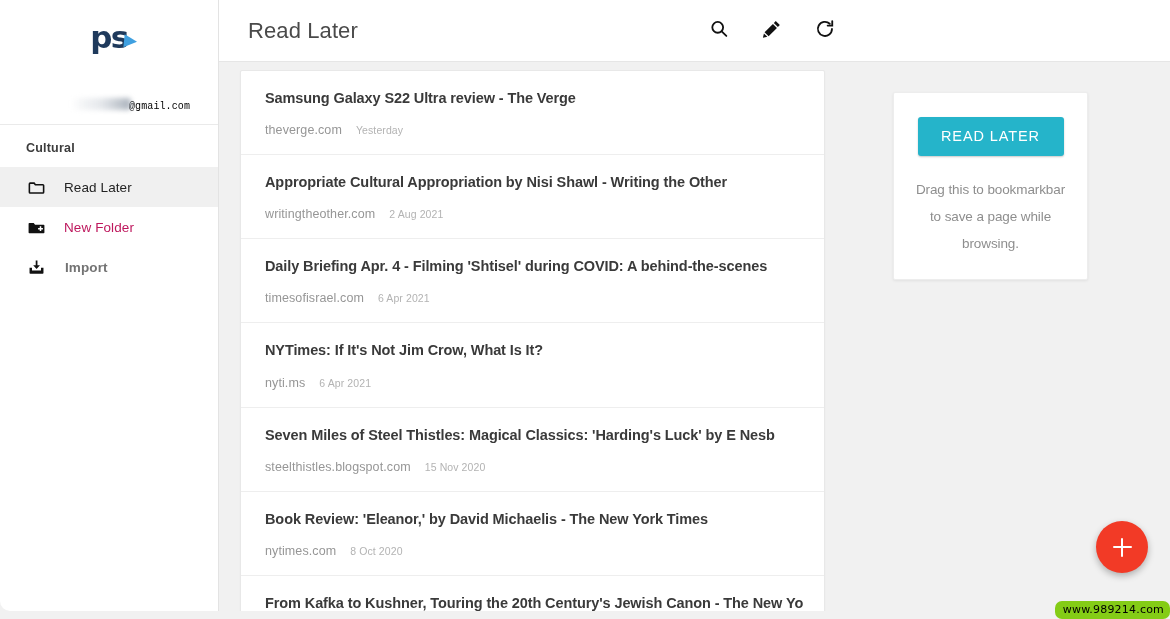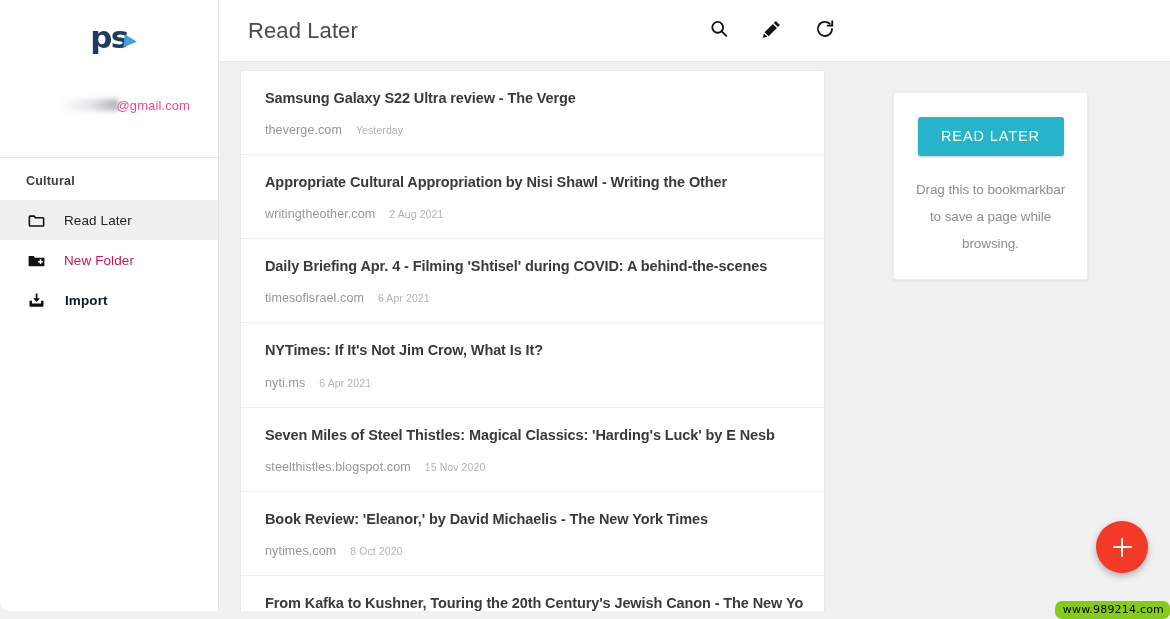--- a/index.html
+++ b/index.html
@@ -32,21 +32,21 @@
     background: #ffffff;
     border-right: 1px solid #e3e3e3;
     border-bottom-left-radius: 10px;
     height: 611px;
     position: relative;
     z-index: 3;
     overflow: hidden;
   }
 
   .brand-block {
-    height: 158px;
+    height: 125px;
     border-bottom: 1px solid #eaeaea;
     position: relative;
   }
 
   .logo {
     position: absolute;
     left: 0; right: 0;
     top: 22px;
     text-align: center;
     height: 40px;
@@ -71,23 +71,23 @@
     border-top: 6px solid transparent;
     border-bottom: 7px solid transparent;
     transform: rotate(6deg);
   }
 
   .account-email {
     position: absolute;
     left: 0; right: 28px;
     top: 98px;
     text-align: right;
-    font-size: 13px;
-    color: #ec4899;
-    font-family: Liberation Sans, sans-serif;
+    font-size: 10px;
+    color: #000000;
+    font-family: Liberation Mono, monospace;
     letter-spacing: 0.1px;
   }
   .account-email .redacted {
     display: inline-block;
     width: 60px;
     height: 12px;
     vertical-align: -1px;
     background: linear-gradient(90deg,
         rgba(255,255,255,0) 0%,
         rgba(225,228,232,0.35) 18%,
@@ -128,21 +128,21 @@
     color: #111;
   }
 
   .nav-label {
     margin-left: 16px;
     font-size: 13.5px;
     color: #be185d;
     letter-spacing: 0.1px;
   }
   .nav-item.active .nav-label { color: #232323; }
-  .nav-item.strong .nav-label { font-weight: bold; color: #0f172a; margin-left: 17px; }
+  .nav-item.strong .nav-label { font-weight: bold; color: #737373; margin-left: 17px; }
 
   
   .main {
     flex: 1 1 auto;
     position: relative;
     background: #f1f1f1;
     min-width: 0;
   }
 
   .topbar {

